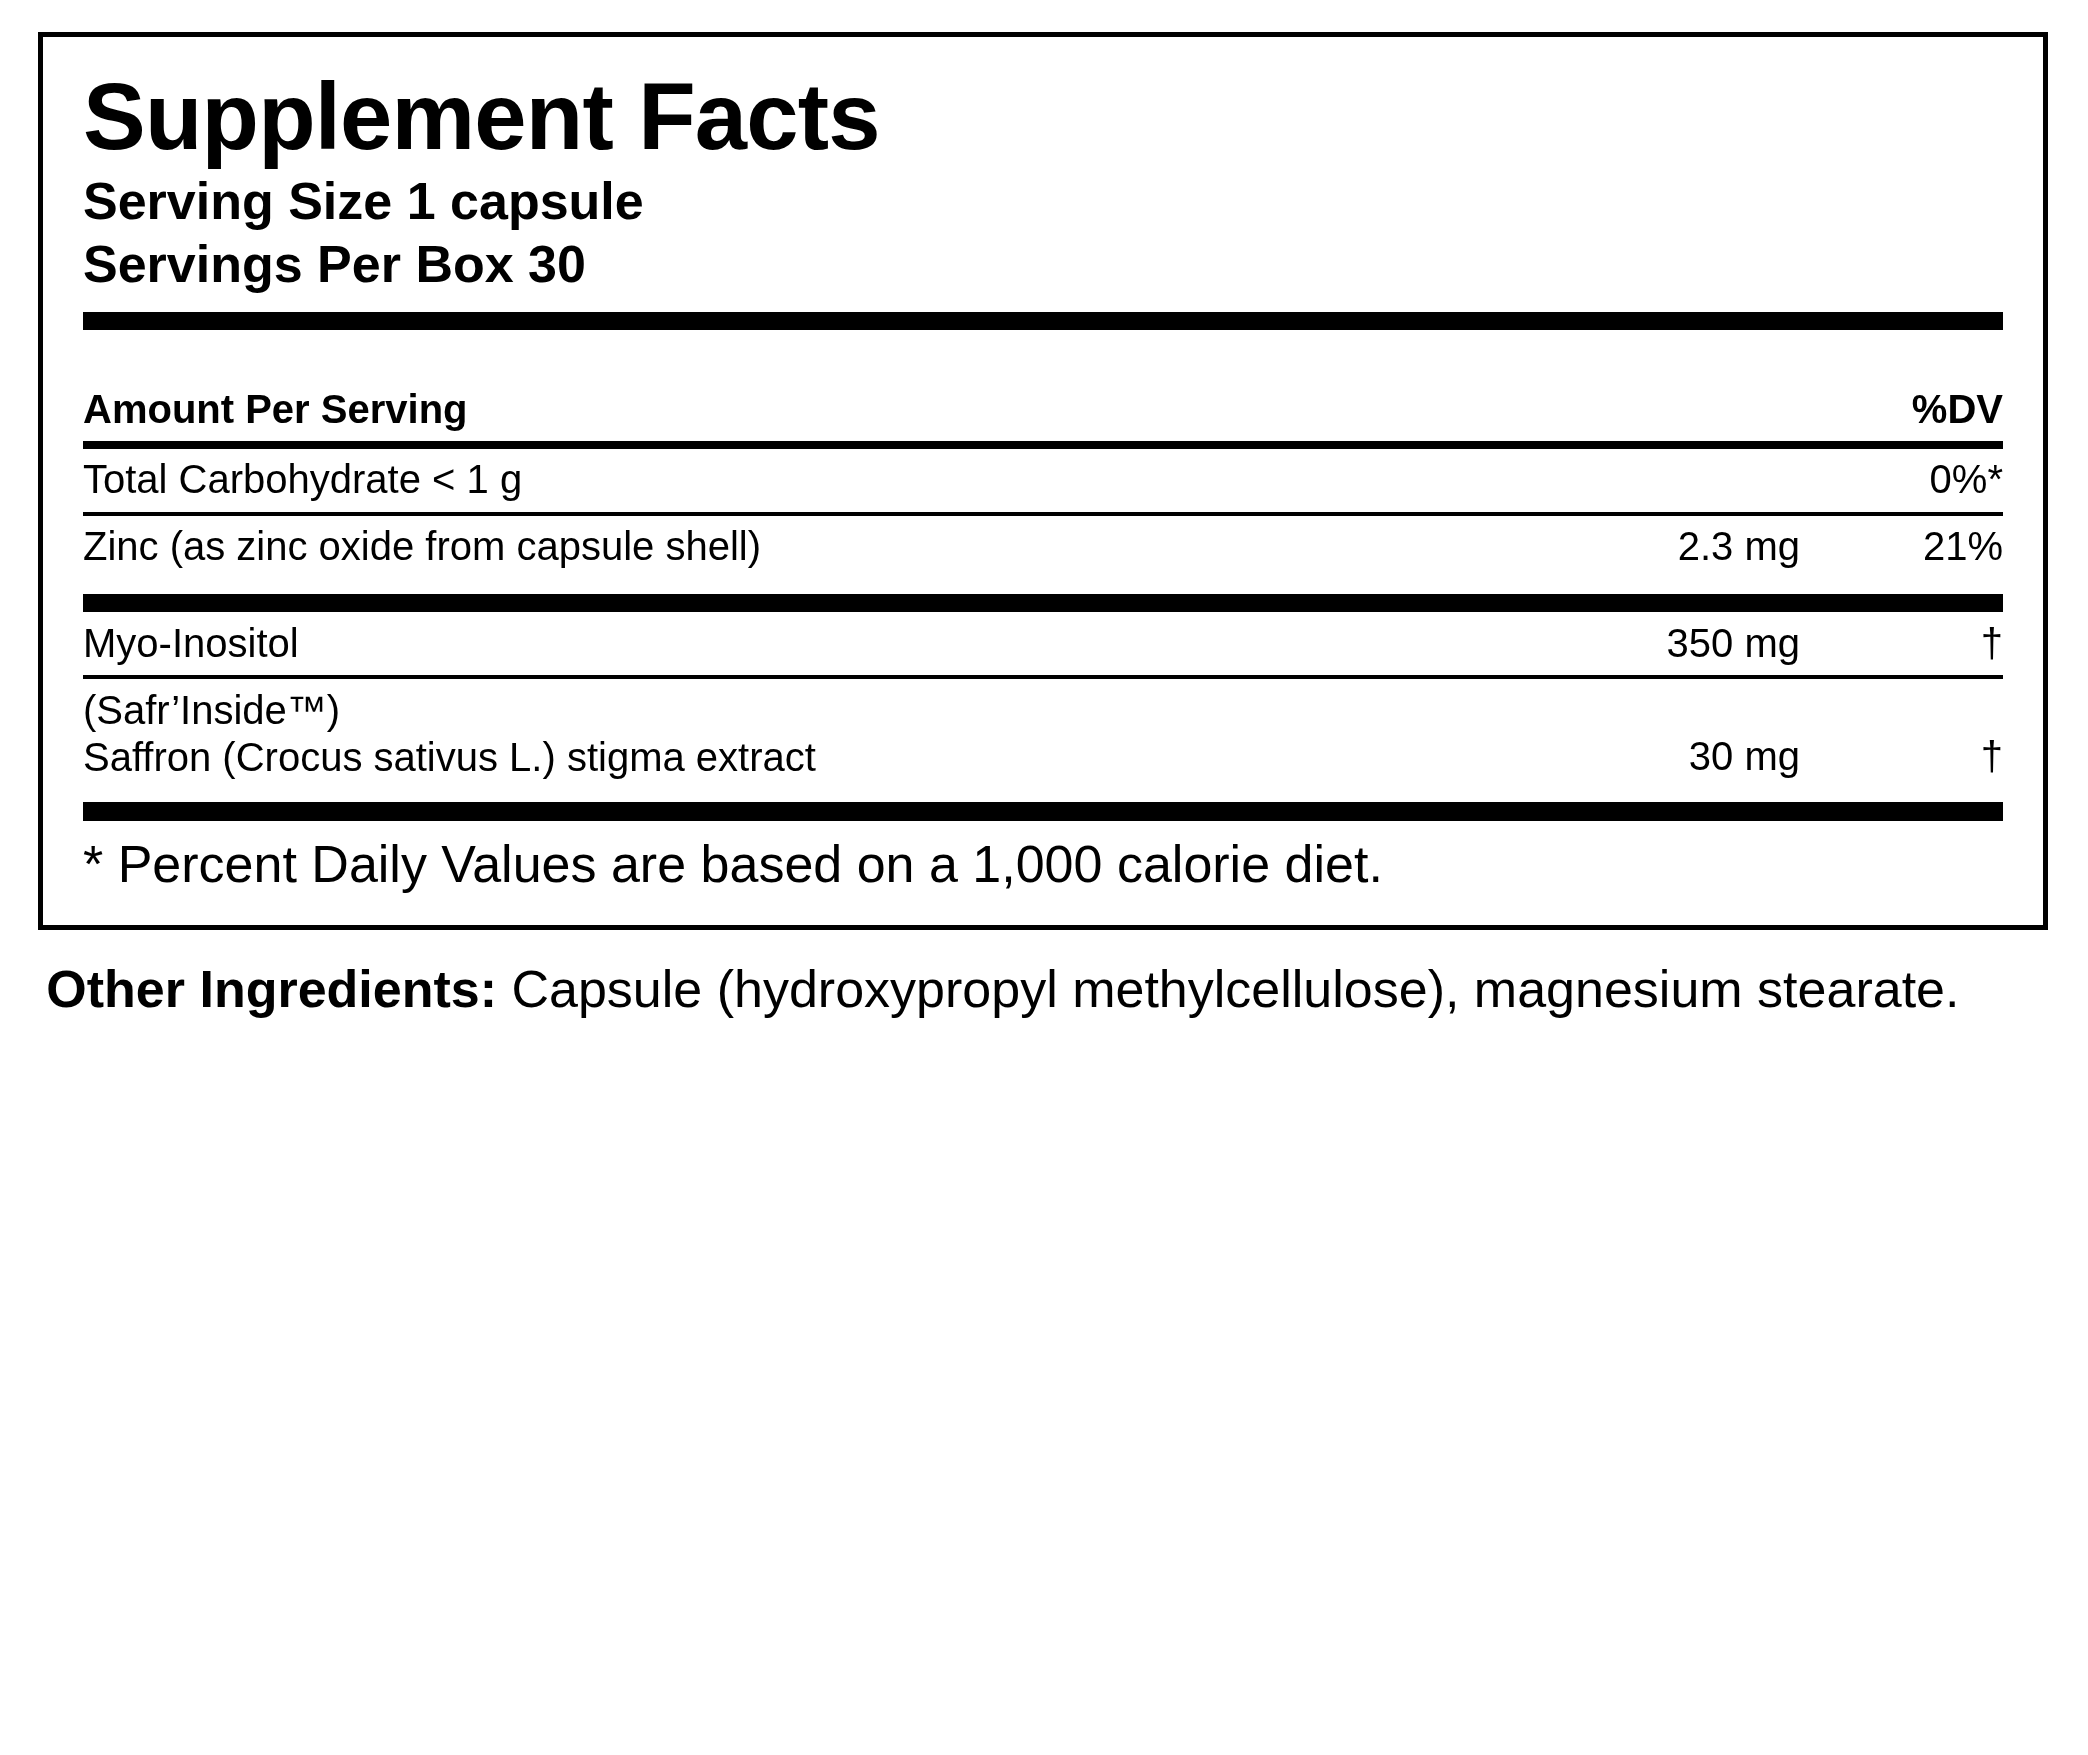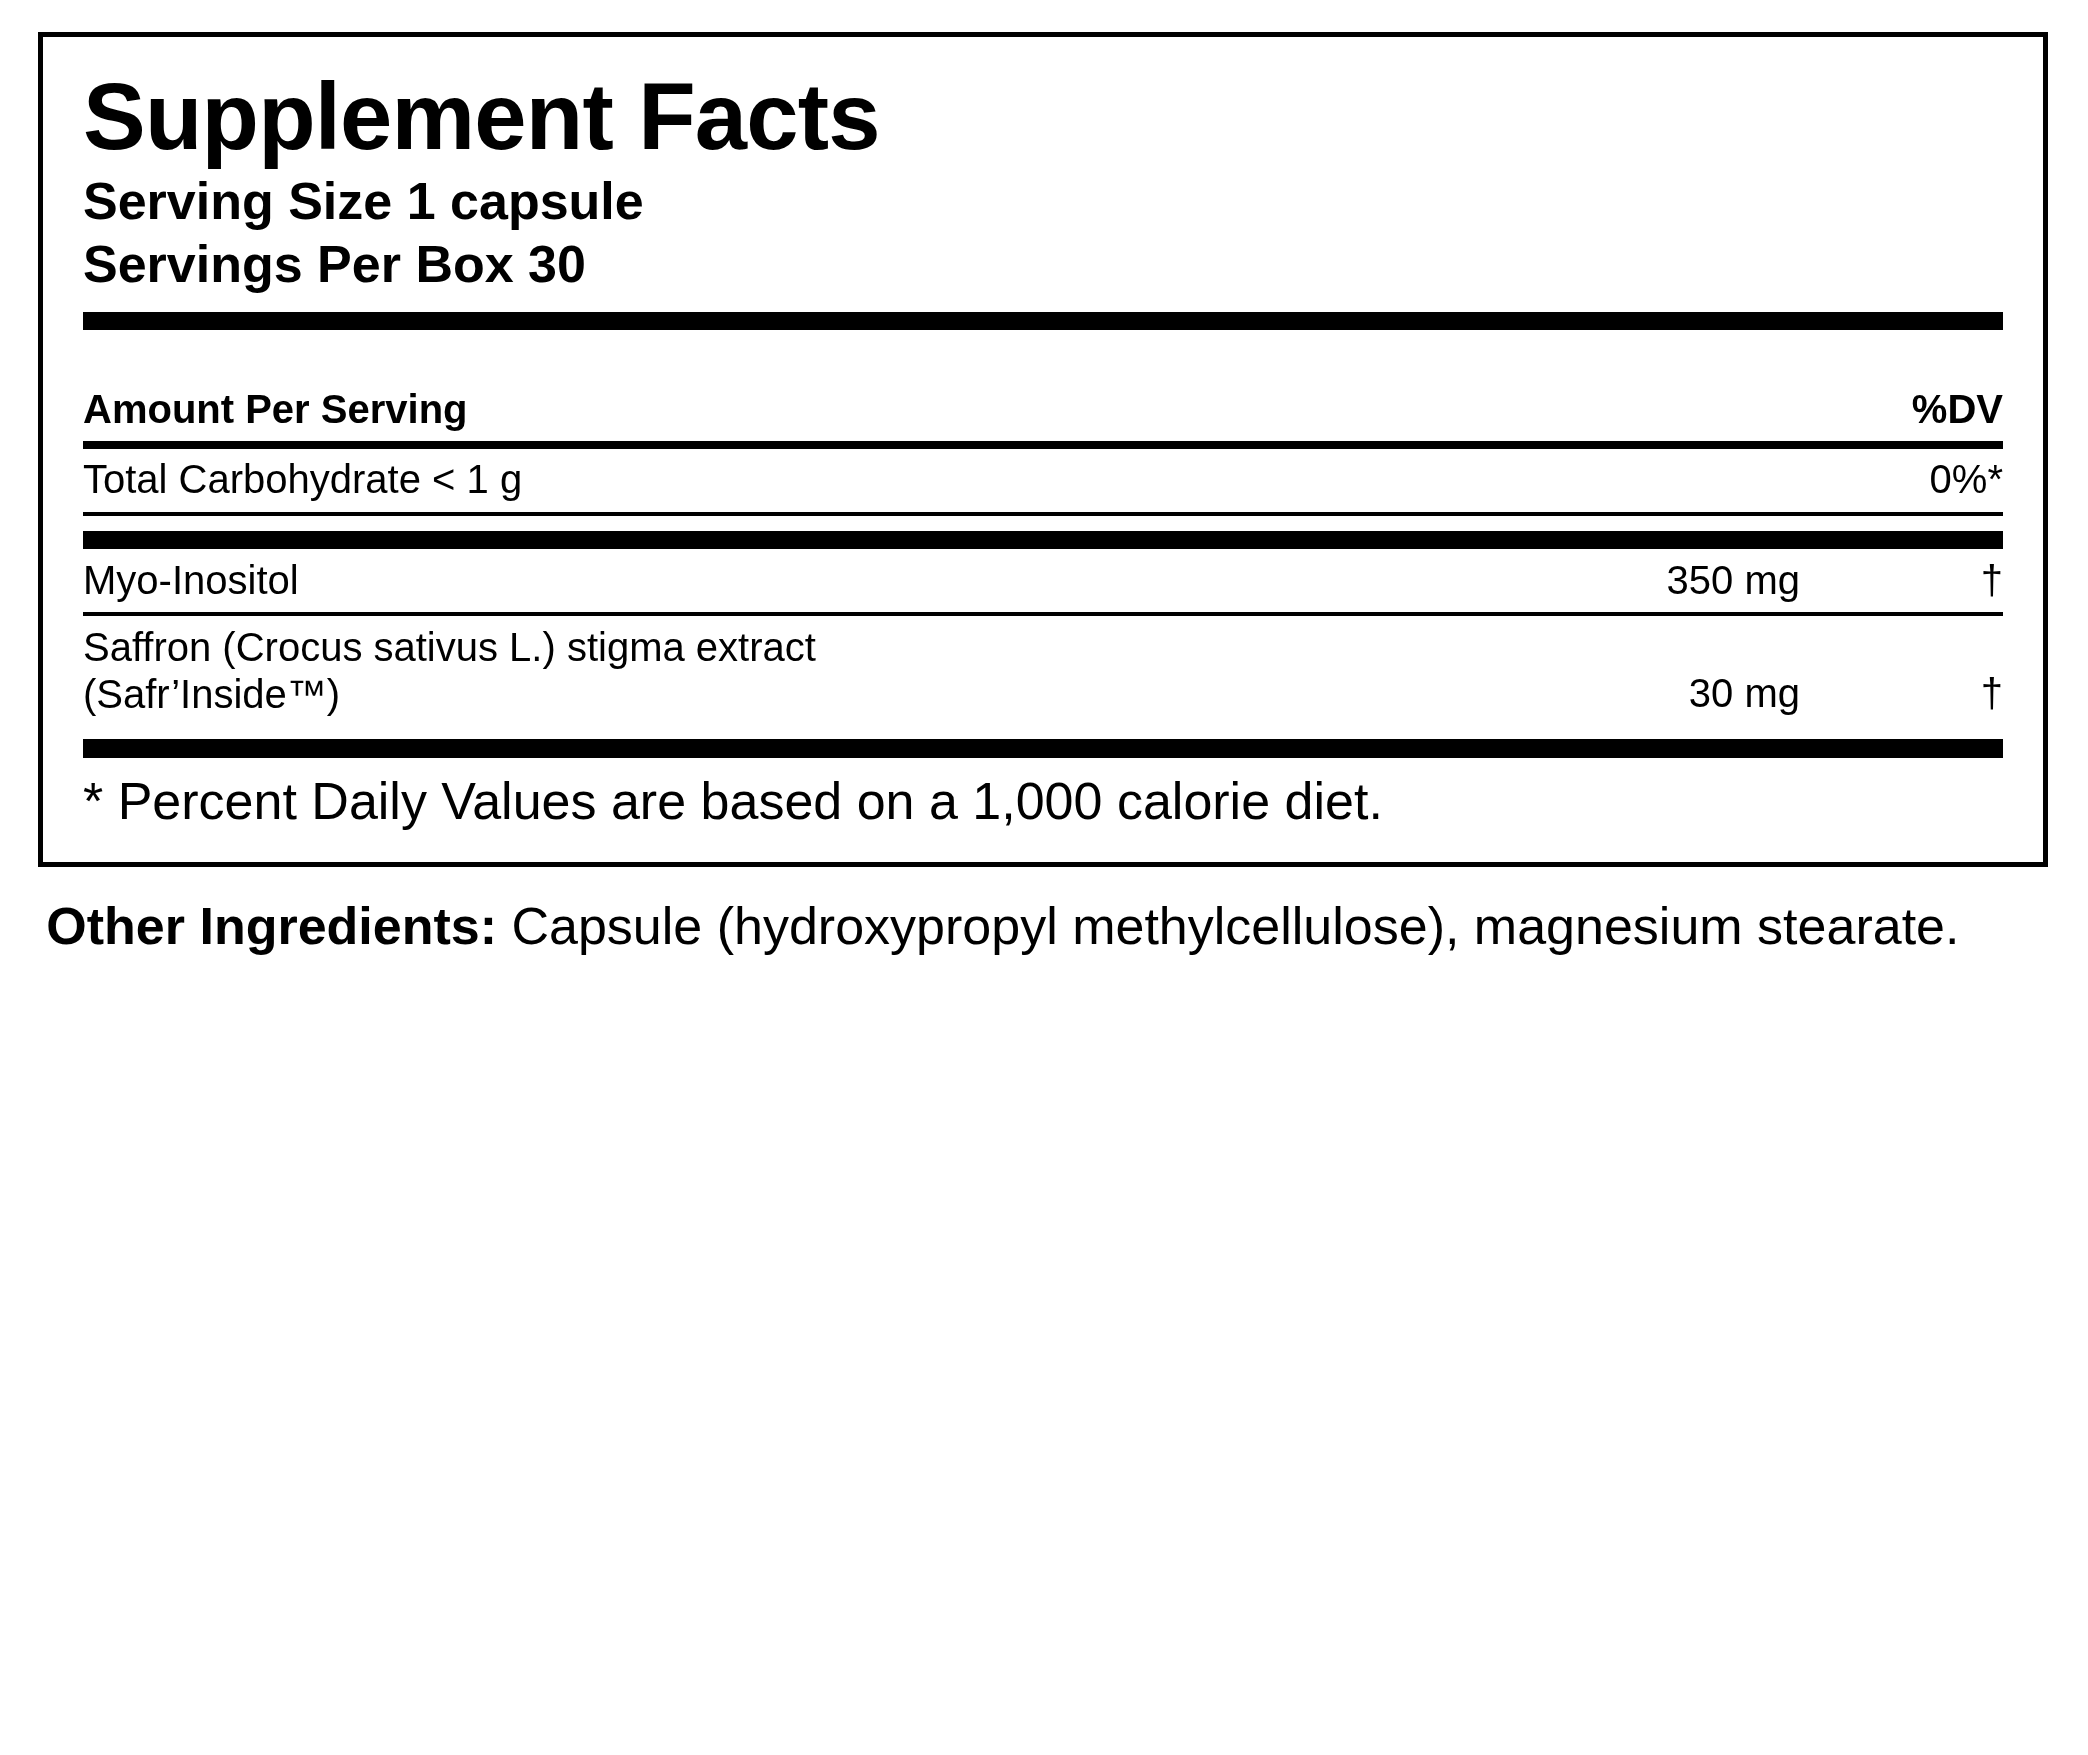--- a/index.html
+++ b/index.html
@@ -135,35 +135,40 @@
     <div class="rule-medium"></div>
 
     <div class="row">
       <div class="name">Total Carbohydrate &lt; 1 g</div>
       <div class="amount"></div>
       <div class="dv">0%*</div>
     </div>
 
     <div class="rule-thin"></div>
 
+    <div class="row">
+      <div class="name">Zinc (as zinc oxide from capsule shell)</div>
+      <div class="amount">2.3 mg</div>
+      <div class="dv">21%</div>
+    </div>
 
     <div class="rule-thick"></div>
 
     <div class="row">
       <div class="name">Myo-Inositol</div>
       <div class="amount">350 mg</div>
       <div class="dv">†</div>
     </div>
 
     <div class="rule-thin"></div>
 
     <div class="row two-line">
       <div class="name">
+        <div>(Safr’Inside™)</div>
         <div>Saffron (Crocus sativus L.) stigma extract</div>
-        <div>(Safr’Inside™)</div>
       </div>
       <div class="amount">30 mg</div>
       <div class="dv">†</div>
     </div>
 
     <div class="rule-thick"></div>
 
     <div class="footnotes">
       <div>* Percent Daily Values are based on a 1,000 calorie diet.</div>
     </div>

